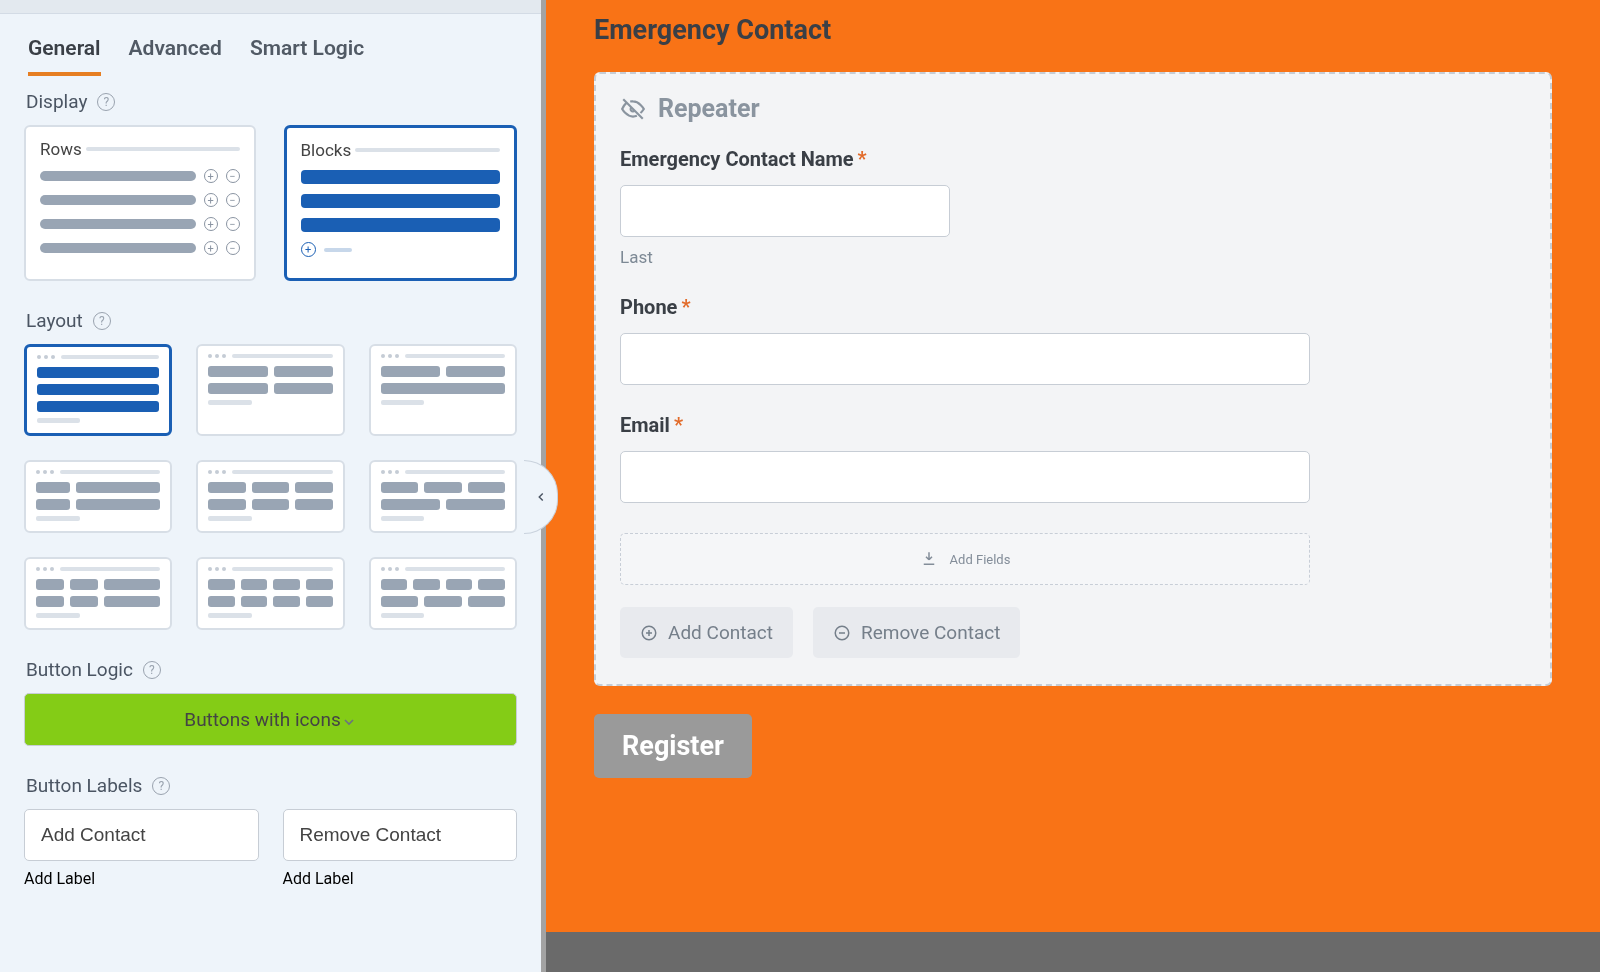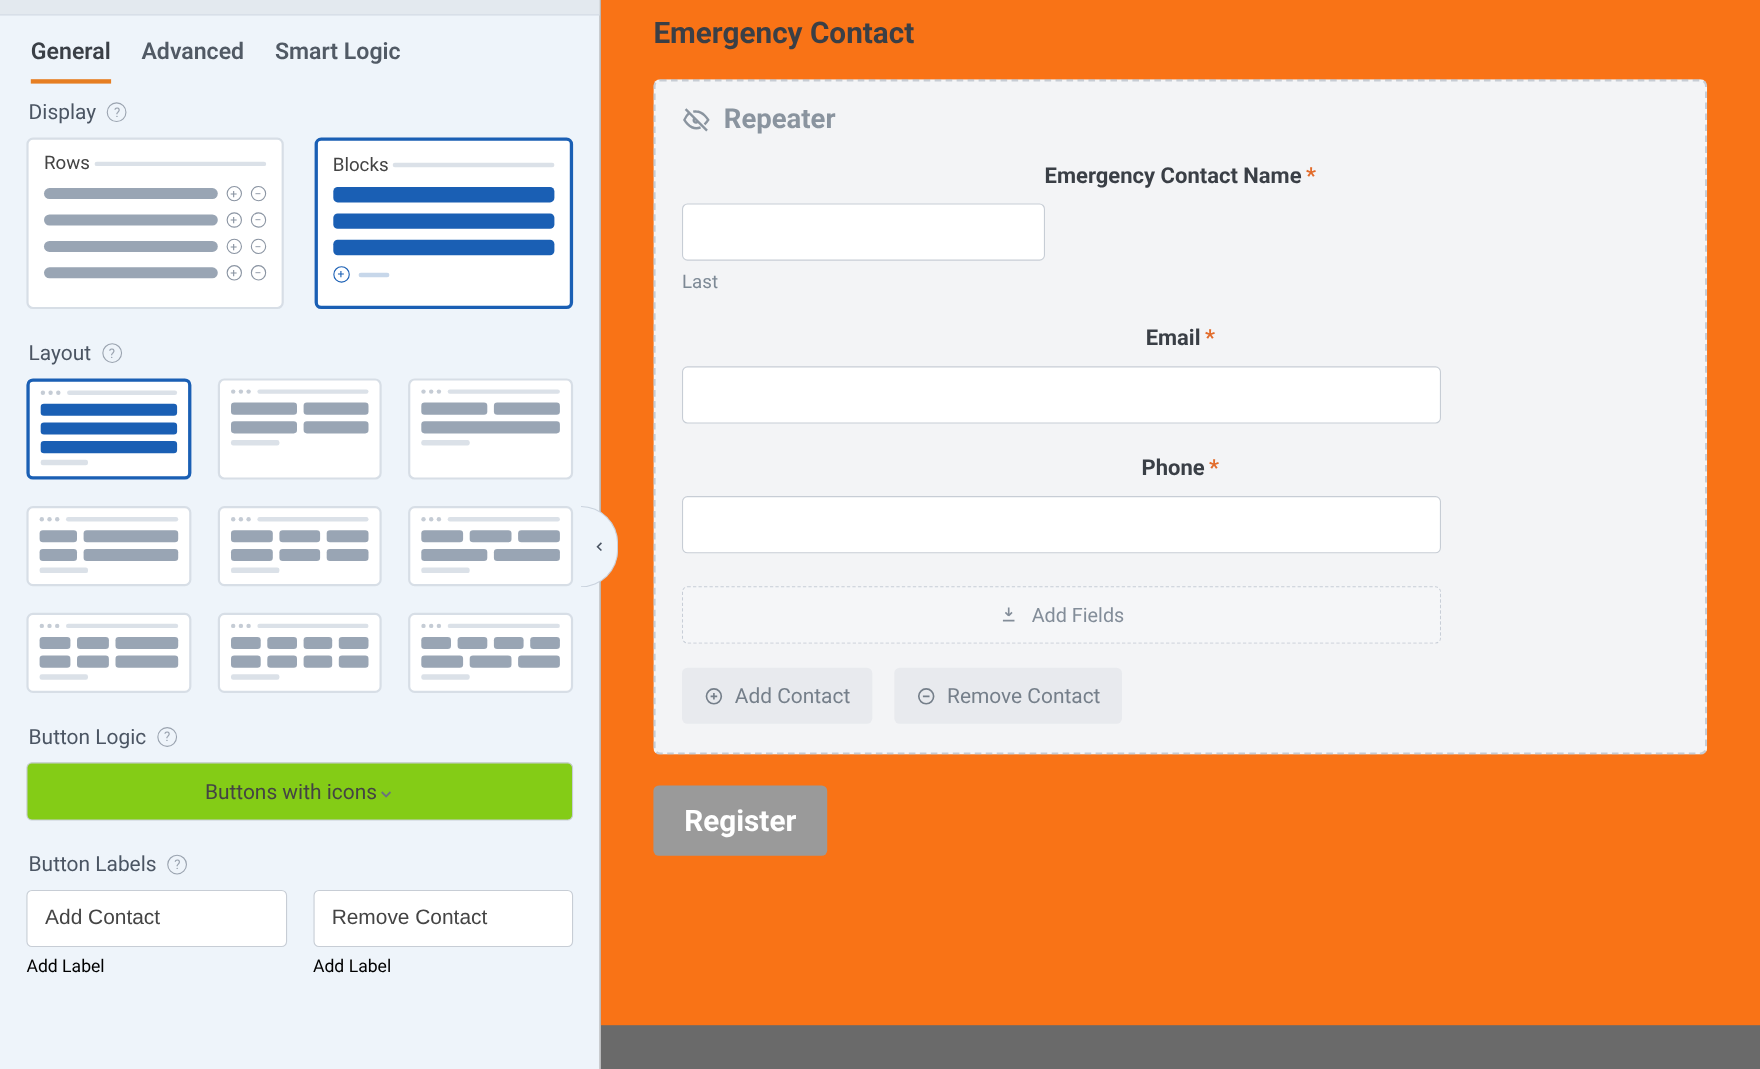--- a/index.html
+++ b/index.html
@@ -1,18 +1,18 @@
 <!DOCTYPE html>
 <html><head>
 <meta charset="utf-8">
 <style>
 * { box-sizing: border-box; margin: 0; padding: 0; }
 body { font-family: -apple-system, BlinkMacSystemFont, "Segoe UI", Roboto, Helvetica, Arial, sans-serif; background: #fff; color: #333; width: 1600px; height: 972px; overflow: hidden; }
 .app { display: flex; height: 100%; }
-.sidebar { width: 546px; background: #eef4fa; border-right: 1px solid #a3a3a3; display: flex; flex-direction: column; position: relative; }
+.sidebar { width: 546px; background: #eef4fa; border-right: 5px solid #a3a3a3; display: flex; flex-direction: column; position: relative; }
 .sidebar-top { height: 14px; background: #e3e9ef; border-bottom: 1px solid #d3dbe5; }
 .tabs { display: flex; gap: 28px; padding: 22px 28px 0 28px; }
 .tab { font-size: 21px; font-weight: 600; color: #515a65; padding-bottom: 12px; cursor: pointer; }
 .tab.active { color: #3a3f46; border-bottom: 4px solid #e67e22; }
 .section { padding: 14px 24px; }
 .section-label { font-size: 19px; color: #4b5563; display: flex; align-items: center; gap: 10px; margin-bottom: 12px; padding-left: 2px; }
 .help { width: 18px; height: 18px; border: 1.5px solid #9aa3af; border-radius: 50%; display: inline-flex; align-items: center; justify-content: center; font-size: 12px; color: #9aa3af; }
 .display-row { display: flex; gap: 28px; }
 .display-card { flex: 1; background: #fff; border: 2px solid #d7dee6; border-radius: 6px; padding: 12px 14px 14px; cursor: pointer; }
 .display-card.active { border: 3px solid #1a5fb4; }
@@ -47,29 +47,29 @@
 .text-input { width: 100%; background: #fff; border: 1px solid #c7cdd5; border-radius: 5px; padding: 14px 16px; font-size: 19px; color: #444; }
 .sub-label { font-size: 16px; color: #000000; margin-top: 8px; }
 .collapse-handle { position: absolute; right: -17px; top: 460px; width: 34px; height: 74px; background: #eef4fa; border: 1px solid #c9d2dd; border-left: none; border-radius: 0 37px 37px 0; display: flex; align-items: center; justify-content: center; cursor: pointer; }
 .collapse-handle svg { width: 14px; height: 20px; }
 .main { flex: 1; background: #6a6a6a; padding: 0 0 40px 0; display: flex; flex-direction: column; }
 .canvas { background: #f97316; margin: 0; padding: 0 48px 42px 48px; flex: 1; overflow: hidden; }
 .h1 { font-size: 27px; font-weight: 700; color: #3a3f46; padding: 14px 0 26px; }
 .repeater { border: 2px dashed #c7cdd5; border-radius: 6px; background: #f3f4f6; padding: 20px 24px 26px; }
 .repeater-title { display: flex; align-items: center; gap: 12px; font-size: 25px; font-weight: 700; color: #8a949f; margin-bottom: 24px; }
 .repeater-title svg { width: 26px; height: 26px; }
-.field-label { font-size: 20px; font-weight: 700; color: #3a3f46; margin-bottom: 14px; text-align: center; }
+.field-label { font-size: 20px; font-weight: 700; color: #3a3f46; margin-bottom: 14px; }
 .req { color: #e26b2a; margin-left: 4px; }
 .name-row { display: flex; gap: 28px; margin-bottom: 10px; }
 .name-row .c { width: 330px; }
 .input { width: 100%; height: 52px; background: #fff; border: 1px solid #c7cdd5; border-radius: 5px; padding: 12px 14px; font-size: 18px; }
 .isub { font-size: 17px; color: #7d8995; margin-top: 10px; }
 .field-block { margin-top: 28px; }
 .wide-input { width: 690px; }
-.add-fields { margin-top: 30px; border: 1.5px dashed #c8ced7; border-radius: 5px; background: #f5f6f8; height: 52px; width: 690px; display: flex; align-items: center; justify-content: center; gap: 12px; color: #838d99; font-size: 18px; cursor: pointer; }
+.add-fields { margin-top: 30px; border: 1.5px dashed #c8ced7; border-radius: 5px; background: #f5f6f8; height: 52px; width: 690px; display: flex; align-items: center; justify-content: center; gap: 12px; color: #838d99; font-size: 13px; cursor: pointer; }
 .add-fields svg { width: 18px; height: 18px; }
 .rep-btns { display: flex; gap: 20px; margin-top: 22px; }
 .rep-btn { background: #e8eaee; border-radius: 5px; padding: 14px 20px; display: flex; align-items: center; gap: 10px; color: #757f8a; font-size: 19px; cursor: pointer; }
 .rep-btn svg { width: 18px; height: 18px; }
 .submit-btn { margin-top: 28px; background: #9a9a9a; color: #fff; font-weight: 700; font-size: 27px; padding: 16px 28px; border-radius: 5px; display: inline-block; cursor: pointer; }
 </style>
 </head>
 <body>
 
 <div class="app">
@@ -408,28 +408,28 @@
         </div>
         <div class="name-row">
           <div class="c">
             <input class="input" style="">
             <div class="isub">Last</div>
           </div>
         </div>
 
         <div class="field-block">
           <div class="field-label">
-            <span>Email</span><span class="req">*</span>
+            <span>Phone</span><span class="req">*</span>
           </div>
           <input class="input wide-input" style="">
         </div>
 
         <div class="field-block">
           <div class="field-label">
-            <span>Phone</span><span class="req">*</span>
+            <span>Email</span><span class="req">*</span>
           </div>
           <input class="input wide-input" style="">
         </div>
 
         <div class="add-fields">
           <svg viewBox="0 0 24 24" fill="#838d99">
               <path d="M12 3v10m0 0l-4-4m4 4l4-4M5 19h14" stroke="#838d99" stroke-width="2" fill="none"></path>
             </svg>
           <span>Add Fields</span>
         </div>

